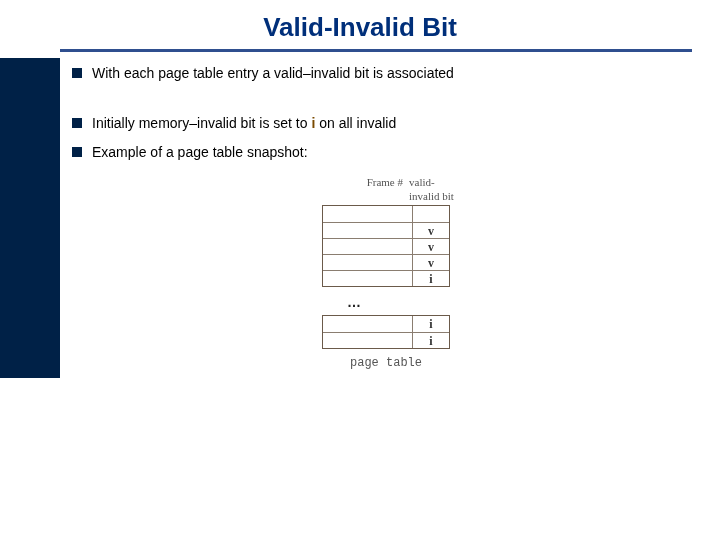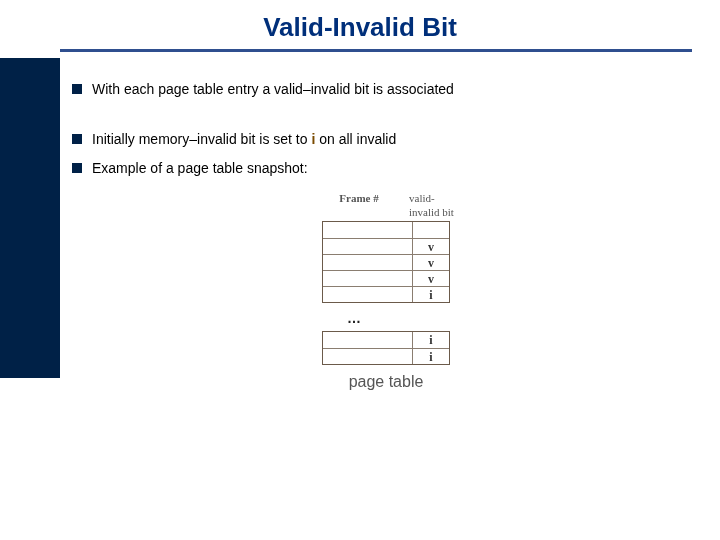--- a/index.html
+++ b/index.html
@@ -28,21 +28,21 @@
     position: absolute;
     left: 0;
     top: 58px;
     width: 60px;
     height: 320px;
     background: #002147;
   }
   .content {
     margin-left: 72px;
     margin-right: 20px;
-    padding-top: 28px;
+    padding-top: 12px;
     font-size: 14px;
     line-height: 1.35;
     color: #000;
   }
   .bullet {
     position: relative;
     padding-left: 20px;
     margin-bottom: 10px;
   }
   .bullet::before {
@@ -64,21 +64,21 @@
     text-align: center;
     margin: 8px 0 12px 0;
   }
   .headers {
     display: inline-flex;
     font-family: Georgia, serif;
     font-size: 11px;
     color: #555;
     gap: 0;
   }
-  .hdr-frame { width: 92px; text-align: center; padding-right: 4px; font-weight: bold; }
+  .hdr-frame { width: 92px; text-align: right; padding-right: 4px; }
   .hdr-bit { width: 50px; text-align: left; padding-left: 2px; }
   .ptable {
     display: inline-block;
     border: 1.5px solid #6b5a4a;
     font-family: Georgia, serif;
     font-size: 12px;
     margin-top: 1px;
   }
   .prow {
     display: flex;
@@ -99,22 +99,22 @@
   .dots {
     font-family: Arial, sans-serif;
     font-weight: bold;
     font-size: 14px;
     color: #222;
     margin: 2px 0 2px 0;
     padding-right: 60px;
     letter-spacing: 4px;
   }
   .ptlabel {
-    font-family: Liberation Sans, sans-serif;
-    font-size: 16px;
+    font-family: Liberation Mono, monospace;
+    font-size: 12px;
     color: #555;
     margin-top: 2px;
   }
   .slidenum {
     position: absolute;
     bottom: 8px;
     left: 12px;
     width: 100%;
     text-align: right;
     font-size: 11px;

